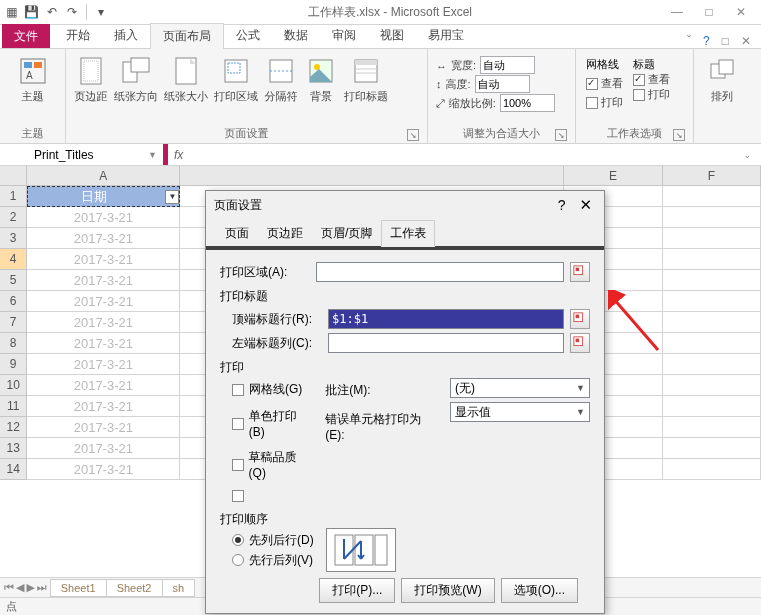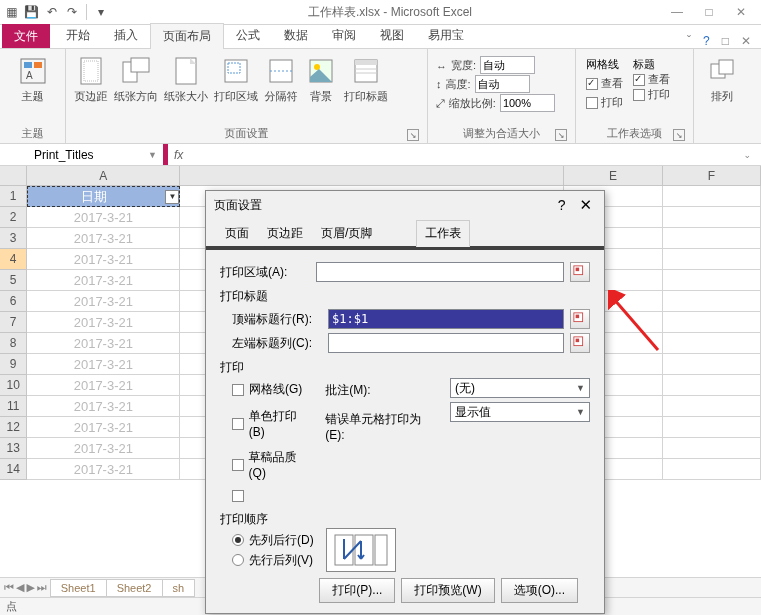--- a/index.html
+++ b/index.html
@@ -67,21 +67,21 @@
     .status-bar { position: absolute; bottom: 0; left: 0; width: 100%; height: 18px; background: #f5f5f5; border-top: 1px solid #d4d4d4; padding: 0 6px; display: flex; align-items: center; color: #555; font-size: 11px;}
     
     
     .dialog { position: absolute; left: 205px; top: 190px; width: 400px; background: #f0f0f0; border: 1px solid #888; box-shadow: 2px 2px 8px rgba(0,0,0,0.3); z-index: 100; }
     .dialog-titlebar { height: 28px; display: flex; align-items: center; padding: 0 8px; font-size: 12px; }
     .dialog-titlebar .spacer { flex: 1; }
     .dialog-close { font-size: 15px; padding: 0 4px;}
     .dialog-help { font-size: 14px; padding: 0 10px;}
     .dialog-tabs { display: flex; padding: 0 10px; border-bottom: 4px solid #404040; align-items: center; }
     .dialog-tab { padding: 4px 8px; border: 1px solid transparent; position: relative; top: 1px; font-size: 12px;}
-    .dialog-tab.active { background: #f0f0f0; border: 1px solid #ccc; border-bottom-color: #f0f0f0; margin-left: 35px;}
+    .dialog-tab.active { background: #f0f0f0; border: 1px solid #ccc; border-bottom-color: #f0f0f0;}
     .dialog-body { padding: 8px 14px 4px; background: #f0f0f0; }
     .form-row { display: flex; align-items: center; margin: 4px 0; gap: 6px; font-size: 12px;}
     .form-row label { min-width: 90px; }
     .form-row.indent { padding-left: 12px; }
     .ref-input { flex: 1; border: 1px solid #828790; height: 20px; background: #fff; padding: 0 3px; font-family: monospace; font-size: 12px;}
     .ref-btn { width: 20px; height: 20px; border: 1px solid #a0a0a0; background: linear-gradient(#fff,#e3e3e3); display: inline-flex; align-items: center; justify-content: center;}
     .ref-btn svg { width: 14px; height: 14px;}
     .section-label { font-size: 12px; margin-top: 6px; }
     .print-grid { display: flex; gap: 14px; margin-top: 2px;}
     .print-col { display: flex; flex-direction: column; gap: 4px; font-size: 12px;}

